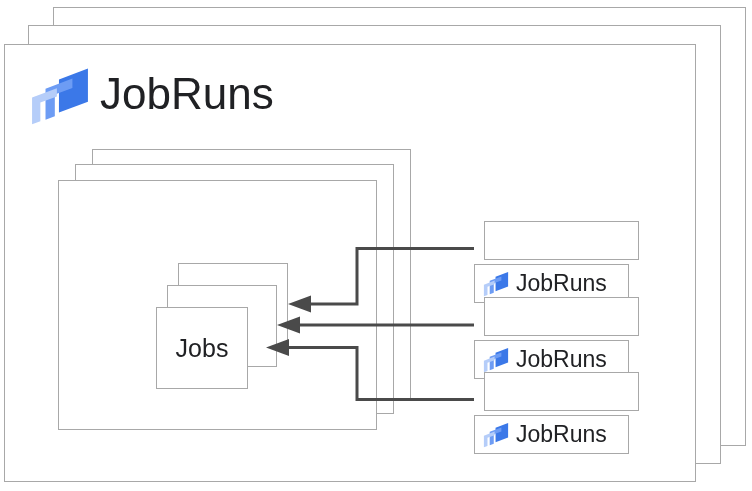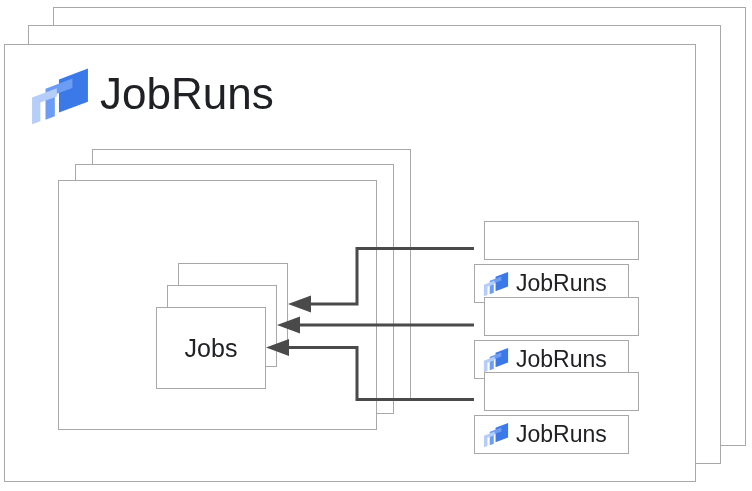--- a/index.html
+++ b/index.html
@@ -21,21 +21,21 @@
   .r3 { left: 53px; top: 7px;  width: 693px; height: 439px; }
   .r2 { left: 28px; top: 25px; width: 693px; height: 439px; }
   .r1 { left: 4px;  top: 44px; width: 692px; height: 438px; }
   
   .p3 { left: 92px; top: 149px; width: 319px; height: 250px; }
   .p2 { left: 75px; top: 164px; width: 319px; height: 250px; }
   .p1 { left: 58px; top: 180px; width: 319px; height: 250px; }
   
   .j3 { left: 178px; top: 263px; width: 110px; height: 82px; }
   .j2 { left: 167px; top: 285px; width: 110px; height: 82px; }
-  .j1 { left: 156px; top: 307px; width: 110px; height: 82px;
+  .j1 { left: 156px; top: 307px; width: 92px; height: 82px;
         display: flex; align-items: center; justify-content: center; }
   .jobs-label { font-size: 25px; }
   
   .jr  { width: 155px; height: 39px; }
   .jr-front { display: flex; align-items: center; padding-left: 8px; margin-top: 35px; }
   .jr1b { left: 484px; top: 221px; }  .jr1 { left: 474px; top: 229px; }
   .jr2b { left: 484px; top: 297px; }  .jr2 { left: 474px; top: 305px; }
   .jr3b { left: 484px; top: 372px; }  .jr3 { left: 474px; top: 380px; }
   .jr-icon { width: 26px; height: 26px; margin-right: 7px; flex: none; }
   .jr-label { font-size: 23px; white-space: nowrap; }

